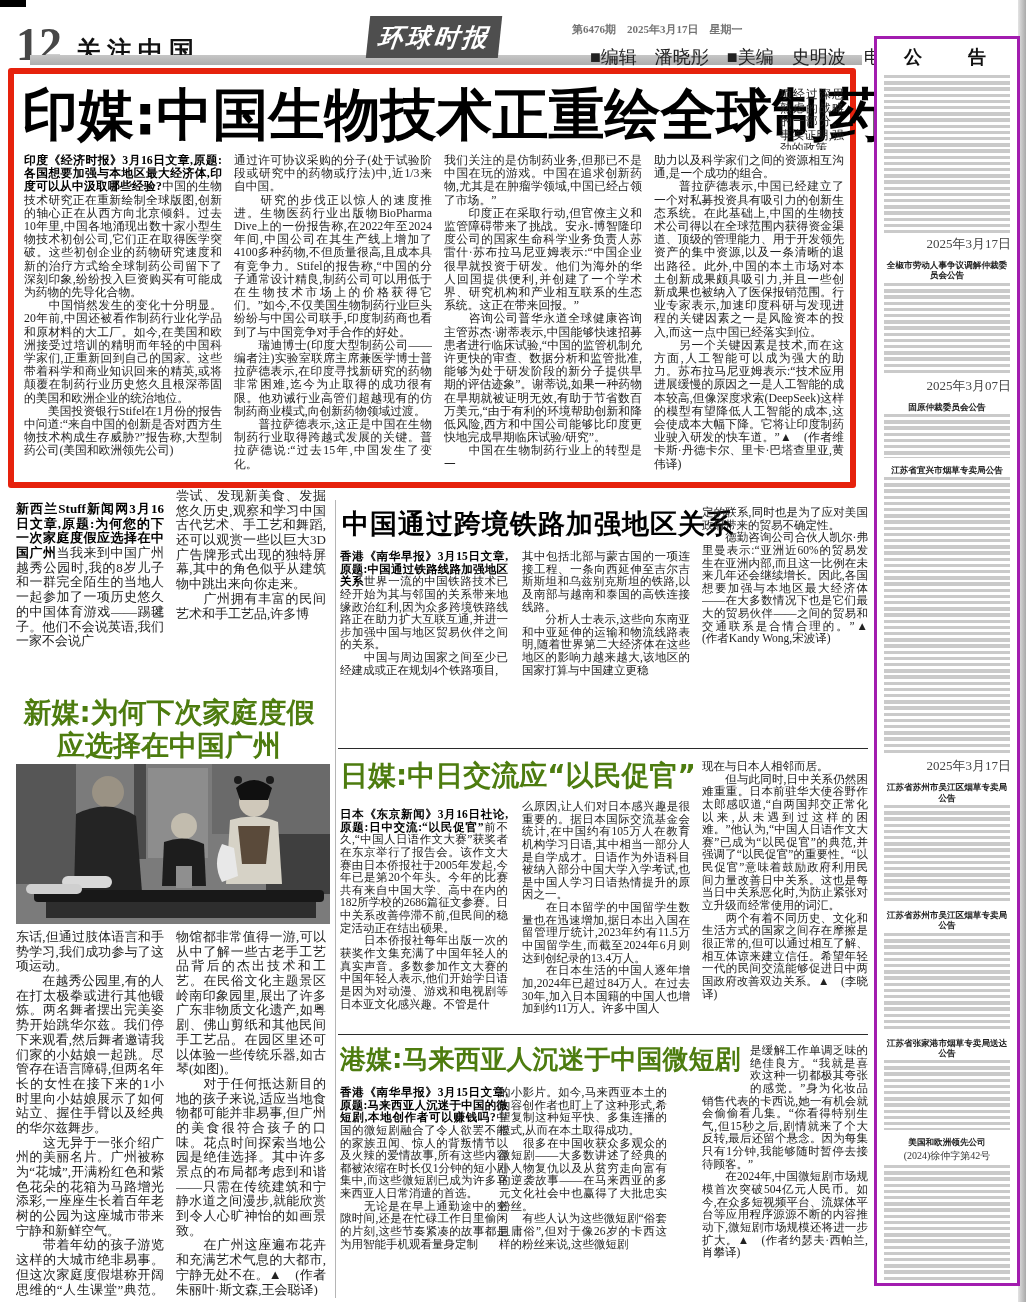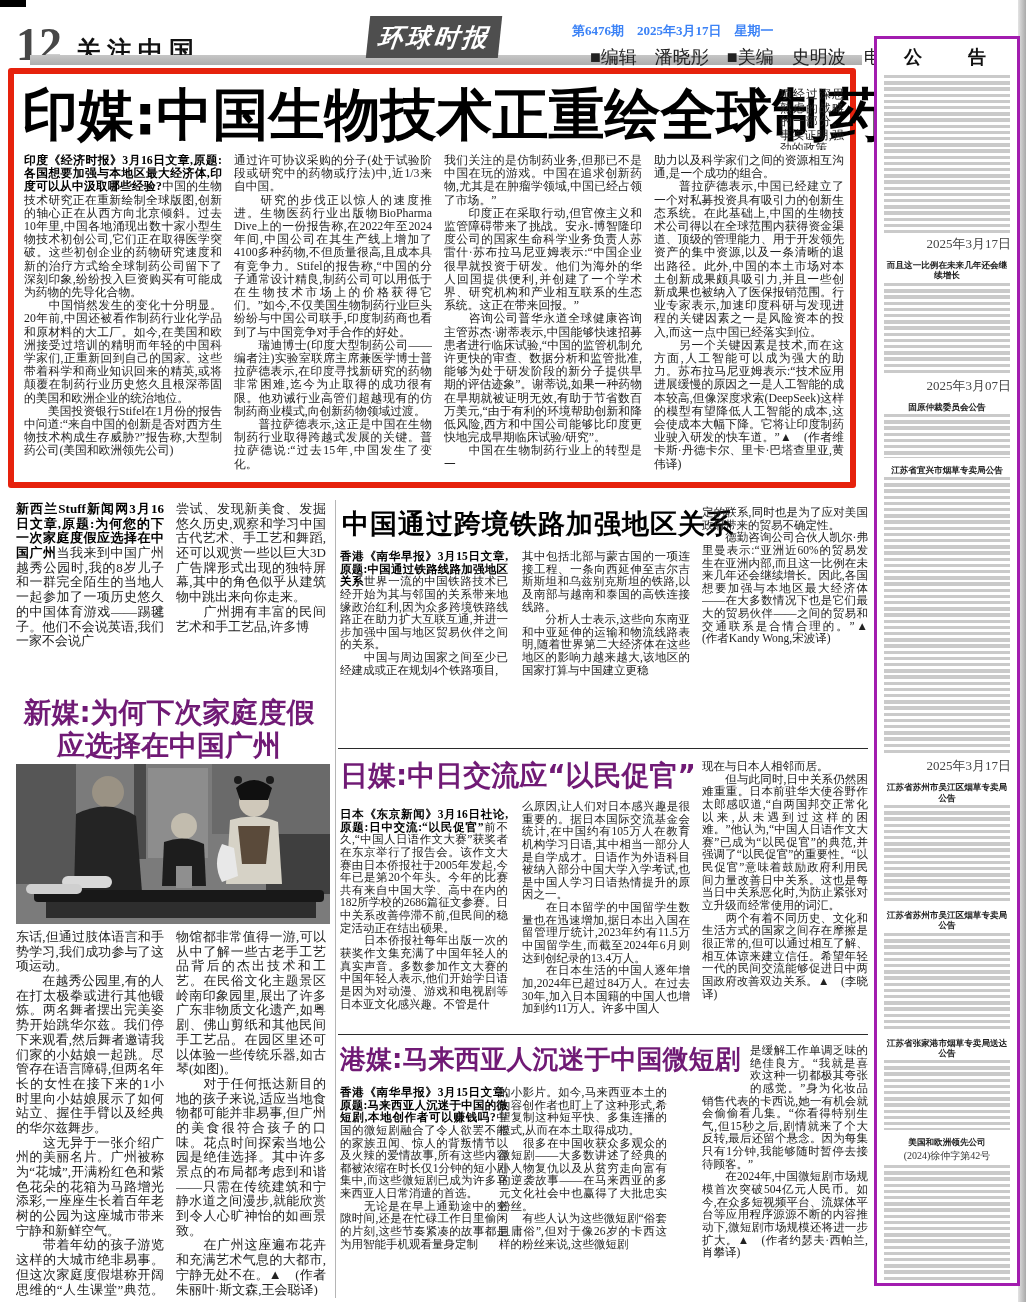--- a/index.html
+++ b/index.html
@@ -6,35 +6,35 @@
   #page{position:relative;width:1026px;height:1302px;background:#fff;overflow:hidden;
         font-family:"Liberation Serif","DejaVu Serif",serif;color:#1c1c1c;}
   .abs{position:absolute;}
   
   .pagenum{font-size:46px;font-weight:bold;color:#474747;line-height:1;}
   .sectionname{font-size:25px;font-weight:900;letter-spacing:6px;color:#111;
         font-family:"DejaVu Sans","Liberation Sans",sans-serif;}
   .graybar{background:linear-gradient(#c6c6c6,#adadad);height:10px;}
   .logobox{background:#4e4e4e;color:#fff;display:flex;align-items:center;justify-content:center;
         font-style:italic;font-weight:bold;font-size:25px;letter-spacing:3px;transform:skewX(-6deg);}
-  .issue1{font-size:13px;font-weight:bold;color:#3b82f6;}
+  .issue1{font-size:11px;font-weight:bold;color:#737373;}
   .issue2{font-size:18px;color:#222;margin-left:24px;}
   
   .redbox{border:6px solid #e6220d;border-radius:3px;background:#fff;}
   .leadline{font-family:"DejaVu Sans","Liberation Sans",sans-serif;font-weight:700;
         font-size:56px;white-space:nowrap;color:#000;letter-spacing:0px;}
   
   .col{font-size:11.8px;line-height:1.12;text-align:justify;overflow:hidden;white-space:pre-line;color:#222;}
   .col b{font-weight:bold;color:#000;}
   .gzcol{font-size:13px;line-height:1.13;}
   .midcol{font-size:11.5px;line-height:1.1;}
   .snippet{font-size:11.8px;line-height:1.15;text-align:justify;overflow:hidden;color:#222;}
   .wrapspacer{float:left;width:48px;height:40px;}
   
-  .h-sans{font-family:"DejaVu Sans","Liberation Sans",sans-serif;font-weight:900;color:#701a75;white-space:pre-line;}
+  .h-sans{font-family:"DejaVu Sans","Liberation Sans",sans-serif;font-weight:900;color:#4d7c0f;white-space:pre-line;}
   .h-serif{font-weight:900;color:#000;white-space:nowrap;}
   .gzhead{font-size:28px;line-height:1.18;text-align:center;}
   .railhead{font-size:27px;letter-spacing:1px;}
   .jphead{font-size:28px;}
   .myhead{font-size:26px;}
   .hr{border-top:1px solid #2a2a2a;height:0;}
   .vr{border-left:1px solid #b5b5b5;width:0;}
   
   .photo{background:#777;overflow:hidden;}
   
@@ -78,21 +78,21 @@
     <div class="abs col" style="left:430px;top:80px;width:198px;height:322px;">我们关注的是仿制药业务,但那已不是中国在玩的游戏。中国在追求创新药物,尤其是在肿瘤学领域,中国已经占领了市场。”
 　　印度正在采取行动,但官僚主义和监管障碍带来了挑战。安永-博智隆印度公司的国家生命科学业务负责人苏雷什·苏布拉马尼亚姆表示:“中国企业很早就投资于研发。他们为海外的华人回国提供便利,并创建了一个学术界、研究机构和产业相互联系的生态系统。这正在带来回报。”
 　　咨询公司普华永道全球健康咨询主管苏杰·谢蒂表示,中国能够快速招募患者进行临床试验,“中国的监管机制允许更快的审查、数据分析和监管批准,能够为处于研发阶段的新分子提供早期的评估迹象”。谢蒂说,如果一种药物在早期就被证明无效,有助于节省数百万美元,“由于有利的环境帮助创新和降低风险,西方和中国公司能够比印度更快地完成早期临床试验/研究”。
 　　中国在生物制药行业上的转型是一</div>
     <div class="abs col" style="left:640px;top:80px;width:190px;height:322px;">助力以及科学家们之间的资源相互沟通,是一个成功的组合。
 　　普拉萨德表示,中国已经建立了一个对私募投资具有吸引力的创新生态系统。在此基础上,中国的生物技术公司得以在全球范围内获得资金渠道、顶级的管理能力、用于开发领先资产的集中资源,以及一条清晰的退出路径。此外,中国的本土市场对本土创新成果颇具吸引力,并且一些创新成果也被纳入了医保报销范围。行业专家表示,加速印度科研与发现进程的关键因素之一是风险资本的投入,而这一点中国已经落实到位。
 　　另一个关键因素是技术,而在这方面,人工智能可以成为强大的助力。苏布拉马尼亚姆表示:“技术应用进展缓慢的原因之一是人工智能的成本较高,但像深度求索(DeepSeek)这样的模型有望降低人工智能的成本,这会使成本大幅下降。它将让印度制药业驶入研发的快车道。”▲　(作者维卡斯·丹德卡尔、里卡·巴塔查里亚,黄伟译)</div>
   </div>
 
   <div class="abs col gzcol" style="left:16px;top:502px;width:148px;height:190px;"><b>新西兰Stuff新闻网3月16日文章,原题:为何您的下一次家庭度假应选择在中国广州</b><span>当我来到中国广州越秀公园时,我的8岁儿子和一群完全陌生的当地人一起参加了一项历史悠久的中国体育游戏——踢毽子。他们不会说英语,我们一家不会说广</span></div>
-  <div class="abs col gzcol" style="left:176px;top:502px;width:150px;height:190px;">尝试、发现新美食、发掘悠久历史,观察和学习中国古代艺术、手工艺和舞蹈,还可以观赏一些以巨大3D广告牌形式出现的独特屏幕,其中的角色似乎从建筑物中跳出来向你走来。
+  <div class="abs col gzcol" style="left:176px;top:489px;width:150px;height:190px;">尝试、发现新美食、发掘悠久历史,观察和学习中国古代艺术、手工艺和舞蹈,还可以观赏一些以巨大3D广告牌形式出现的独特屏幕,其中的角色似乎从建筑物中跳出来向你走来。
 　　广州拥有丰富的民间艺术和手工艺品,许多博</div>
   <div class="abs h-sans gzhead" style="left:8px;top:696px;width:322px;">新媒:为何下次家庭度假
 应选择在中国广州</div>
 
   <div class="abs photo" style="left:16px;top:764px;width:314px;height:160px;">
     <svg width="314" height="160" viewBox="0 0 314 160" xmlns="http://www.w3.org/2000/svg">
       <rect width="314" height="160" fill="#7b7b7b"></rect>
       <rect x="0" y="0" width="60" height="120" fill="#565656"></rect>
       <rect x="118" y="0" width="12" height="95" fill="#4a4a4a"></rect>
       <rect x="132" y="4" width="60" height="90" fill="#8d8d8d"></rect>
@@ -163,21 +163,21 @@
 　　有些人认为这些微短剧“俗套且庸俗”,但对于像26岁的卡西这样的粉丝来说,这些微短剧</div>
 
   <div class="abs notice" style="left:874px;top:36px;width:146px;height:1250px;">
     <div class="notice-title">公　告</div>
     <div>
         <div class="notice-sec">
           <div class="blur-body" style="height: 158px;"></div>
           <div class="notice-date">2025年3月17日</div>
         </div>
         <div class="notice-sec">
-          <div class="notice-head">而且这一比例在未来几年还会继续增长</div>
+          <div class="notice-head">全椒市劳动人事争议调解仲裁委员会公告</div>
           <div class="blur-body" style="height: 92px;"></div>
           <div class="notice-date">2025年3月07日</div>
         </div>
         <div class="notice-sec">
           <div class="notice-head">固原仲裁委员会公告</div>
           <div class="blur-body" style="height: 44px;"></div>
         </div>
         <div class="notice-sec">
           <div class="notice-head">江苏省宜兴市烟草专卖局公告</div>
           <div class="blur-body" style="height: 278px;"></div>

